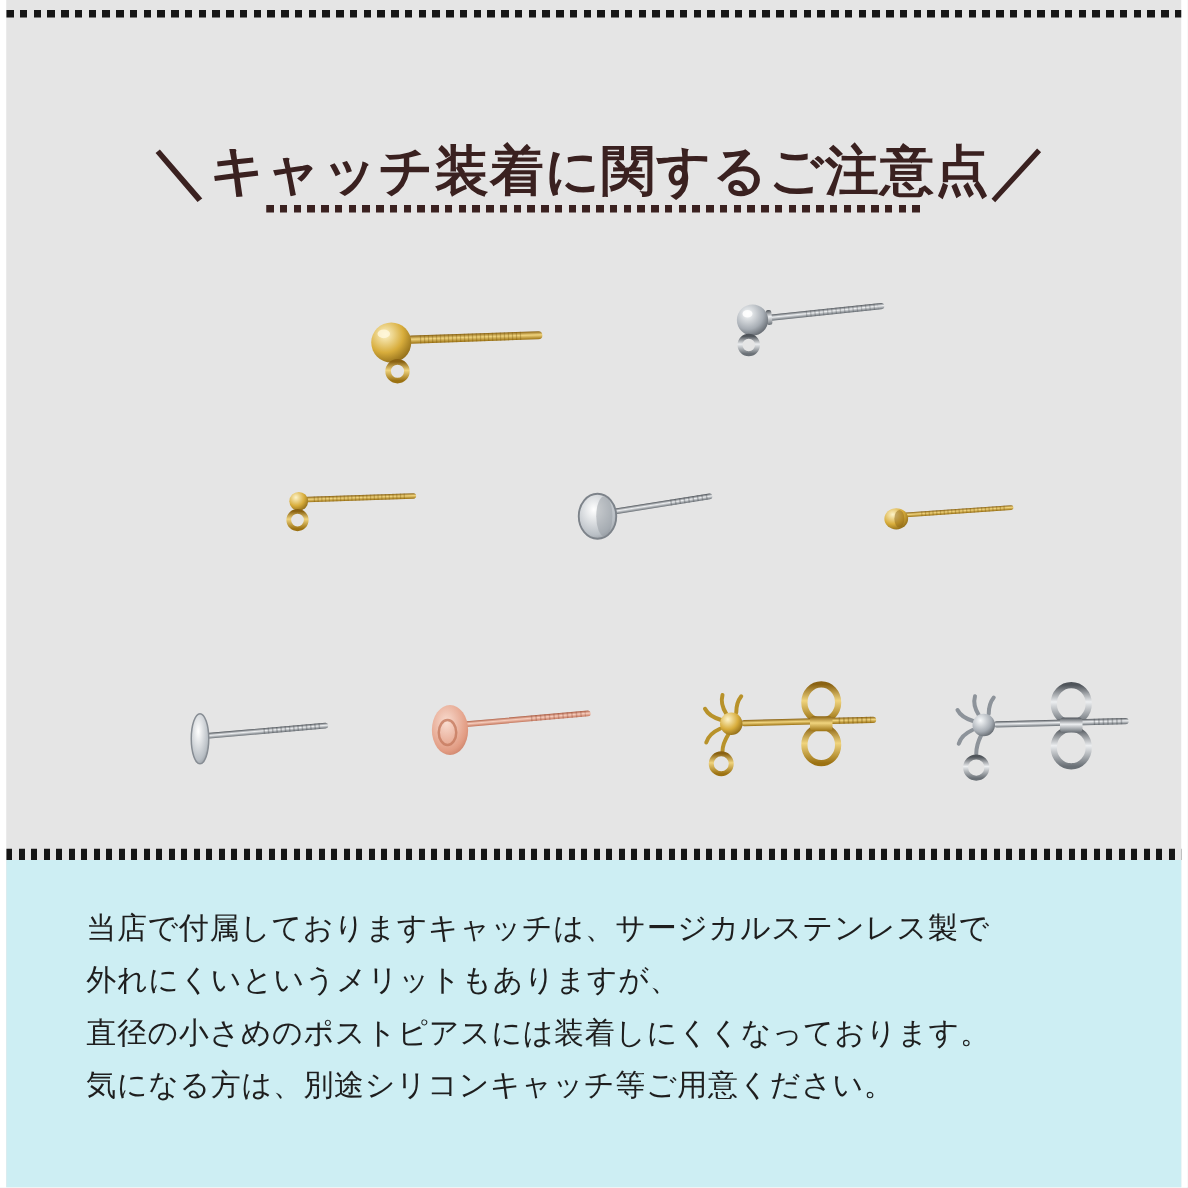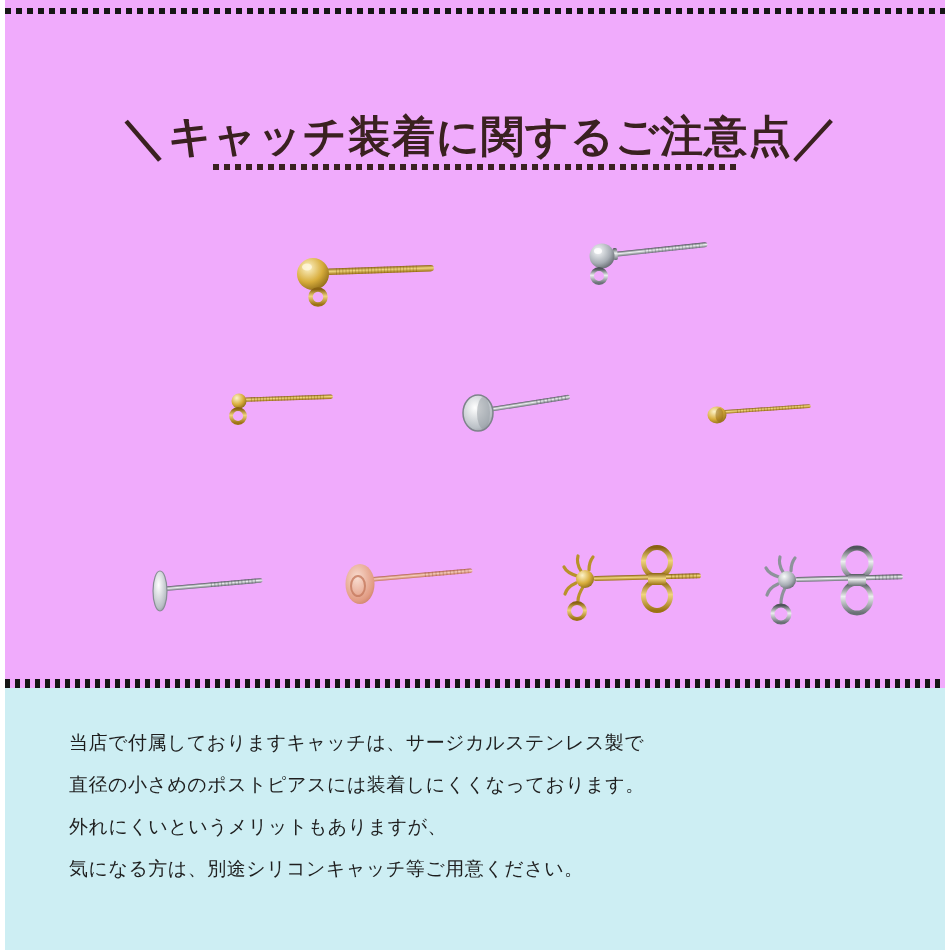--- a/index.html
+++ b/index.html
@@ -1,17 +1,17 @@
 <!DOCTYPE html>
 <html><head>
 <meta charset="utf-8">
 <style>
   html,body{margin:0;padding:0;background:#ffffff;}
   .stage{
-    position:relative;width:940px;height:950px;margin:0 auto;background:#f0abfc;
+    position:relative;width:940px;height:950px;margin:0 auto;background:#e5e5e5;
     overflow:hidden;font-family:"DejaVu Sans","Liberation Sans",sans-serif;
   }
   .top-dotted{
     position:absolute;top:8px;left:0;width:950px;height:6px;
     background:repeating-linear-gradient(90deg,#161616 0 6px,transparent 6px 11px);
   }
   .title{
     position:absolute;top:106px;left:0;width:950px;text-align:center;
     font-size:43px;font-weight:bold;color:#3a2120;letter-spacing:1px;white-space:nowrap;
   }
@@ -23,21 +23,21 @@
   }
   .separator{
     position:absolute;top:679px;left:0;width:950px;height:9px;
     background:repeating-linear-gradient(90deg,#161616 0 5px,transparent 5px 10px);
   }
   .notice{
     position:absolute;top:688px;left:0;width:950px;height:262px;
     background:#cdeef3;box-sizing:border-box;padding:40px 30px 0 64px;
   }
   .notice p{
-    margin:0 0 13px 0;font-size:19px;line-height:29px;color:#1e1e1e;
+    margin:0 0 13px 0;font-size:24px;line-height:29px;color:#1e1e1e;
     letter-spacing:0.5px;white-space:nowrap;
   }
   .art{position:absolute;}
 </style>
 </head>
 <body>
 
 <div class="stage">
 
   <svg width="0" height="0" style="position:absolute" aria-hidden="true">
@@ -189,18 +189,18 @@
       <path d="M30,45 Q26,53 26,60"></path>
     </g>
     <circle cx="32" cy="37" r="9" fill="url(#sball)"></circle>
     <circle cx="26" cy="71" r="8.5" fill="none" stroke="url(#spost)" stroke-width="4"></circle>
   </svg>
 
   <div class="separator"></div>
 
   <div class="notice">
     <p>当店で付属しておりますキャッチは、サージカルステンレス製で</p>
+    <p>外れにくいというメリットもありますが、</p>
     <p>直径の小さめのポストピアスには装着しにくくなっております。</p>
-    <p>外れにくいというメリットもありますが、</p>
     <p>気になる方は、別途シリコンキャッチ等ご用意ください。</p>
   </div>
 
 </div>
 
 </body></html>

